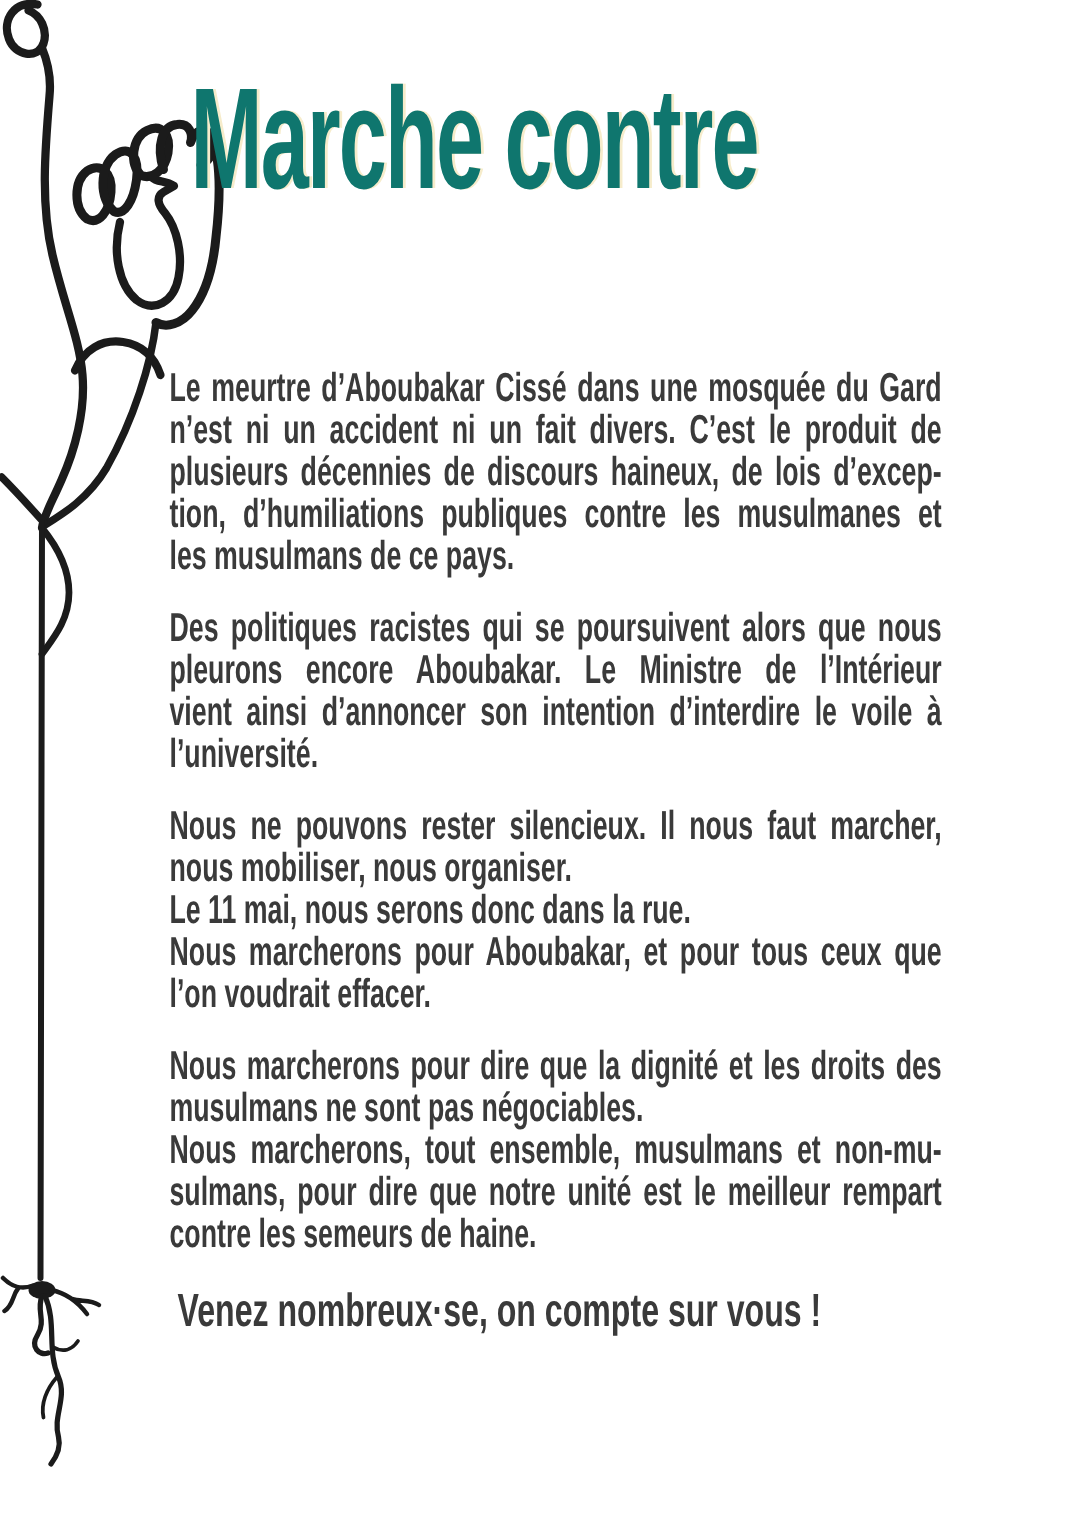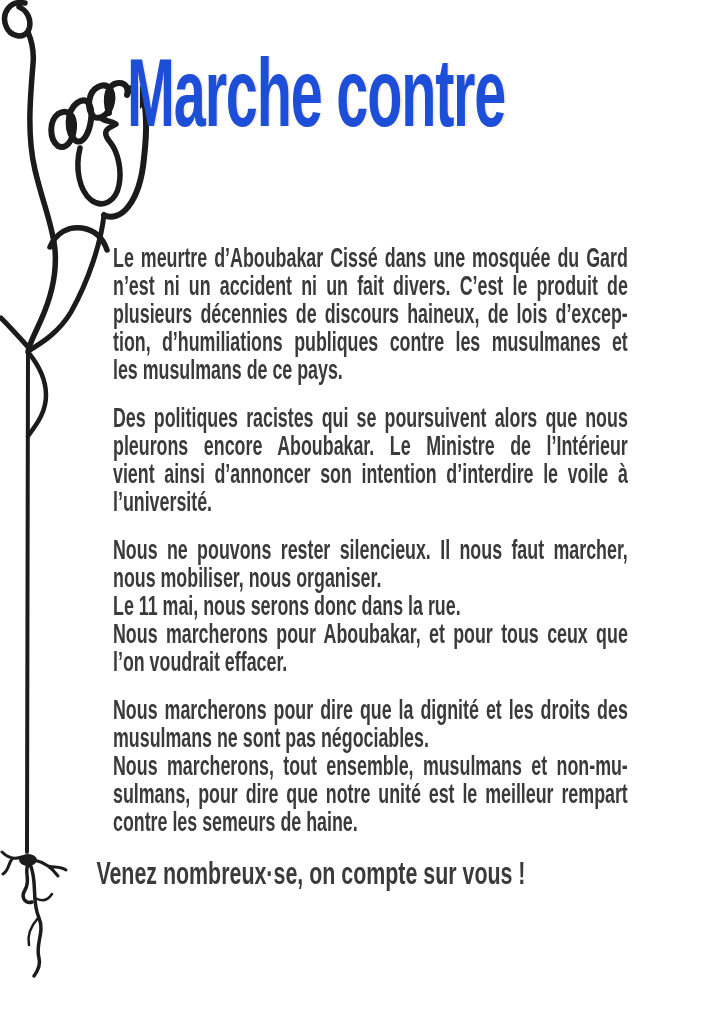--- a/index.html
+++ b/index.html
@@ -15,21 +15,21 @@
   .illustration {
     position: absolute;
     left: 0; top: 0;
     width: 160px; height: 1024px;
   }
   .title {
     position: absolute;
     left: 0; top: 54px;
     width: 632px;
     text-align: center;
-    color: #1d4ed8;
+    color: #0f766e;
     font-weight: bold;
     font-size: 96px;
     line-height: 78px;
     white-space: nowrap;
   }
   .title .tline {
     display: block;
   }
   .title .tline > span {
     display: inline-block;
@@ -49,21 +49,21 @@
     font-size: 27px;
     line-height: 28px;
   }
   .paragraph { margin-bottom: 20px; }
   .line { text-align: left; }
   .line.just { text-align: justify; text-align-last: justify; }
   .cta-row {
     position: absolute;
     left: 0; top: 856px;
     width: 644px;
-    text-align: left;
+    text-align: right;
     white-space: nowrap;
   }
   .cta-row > span {
     display: inline-block;
     transform: scaleX(0.69);
     transform-origin: center top;
     color: #3a3a3a;
     font-weight: bold;
     font-size: 31px;
     line-height: 36px;

